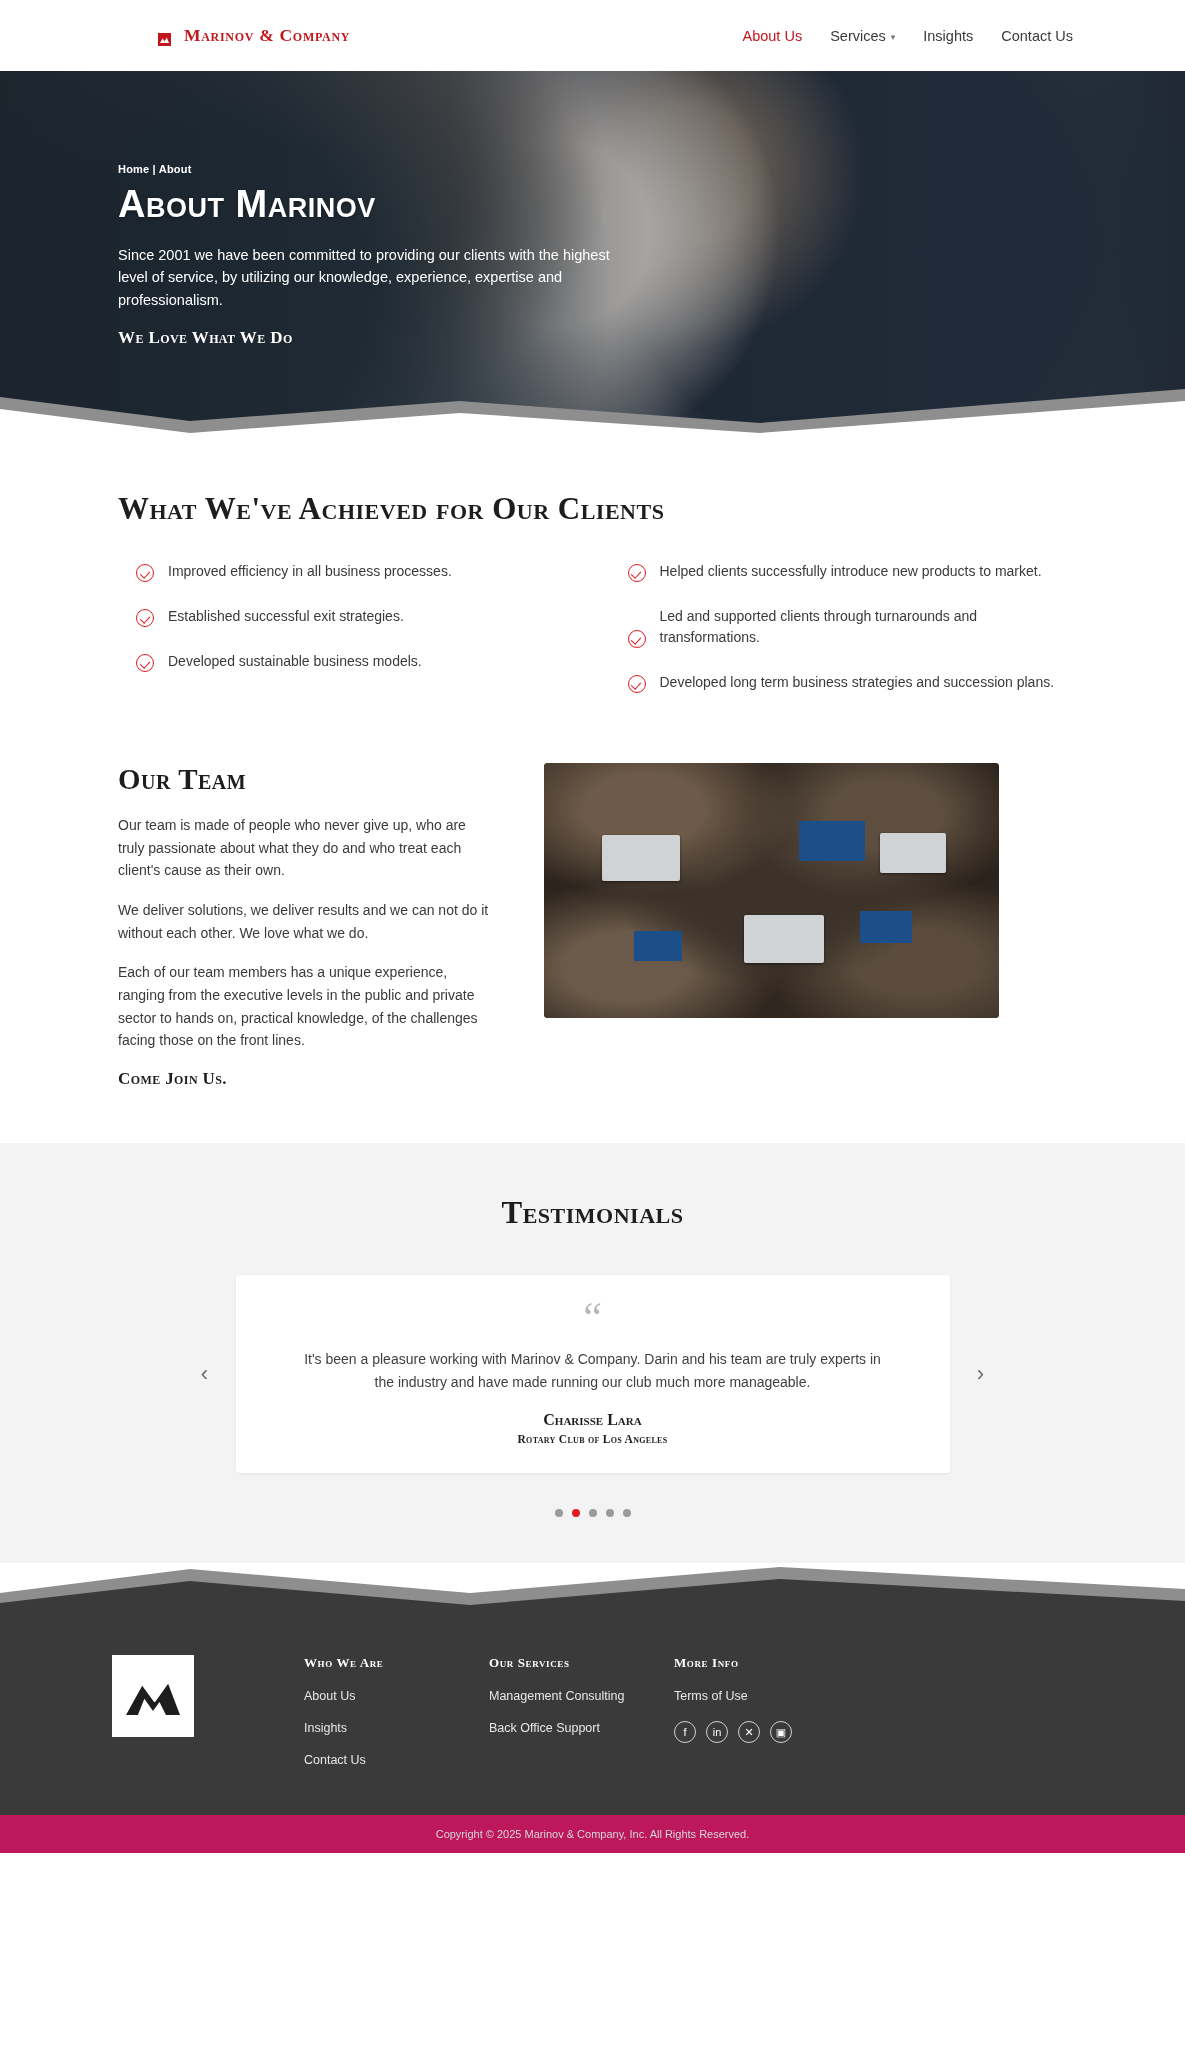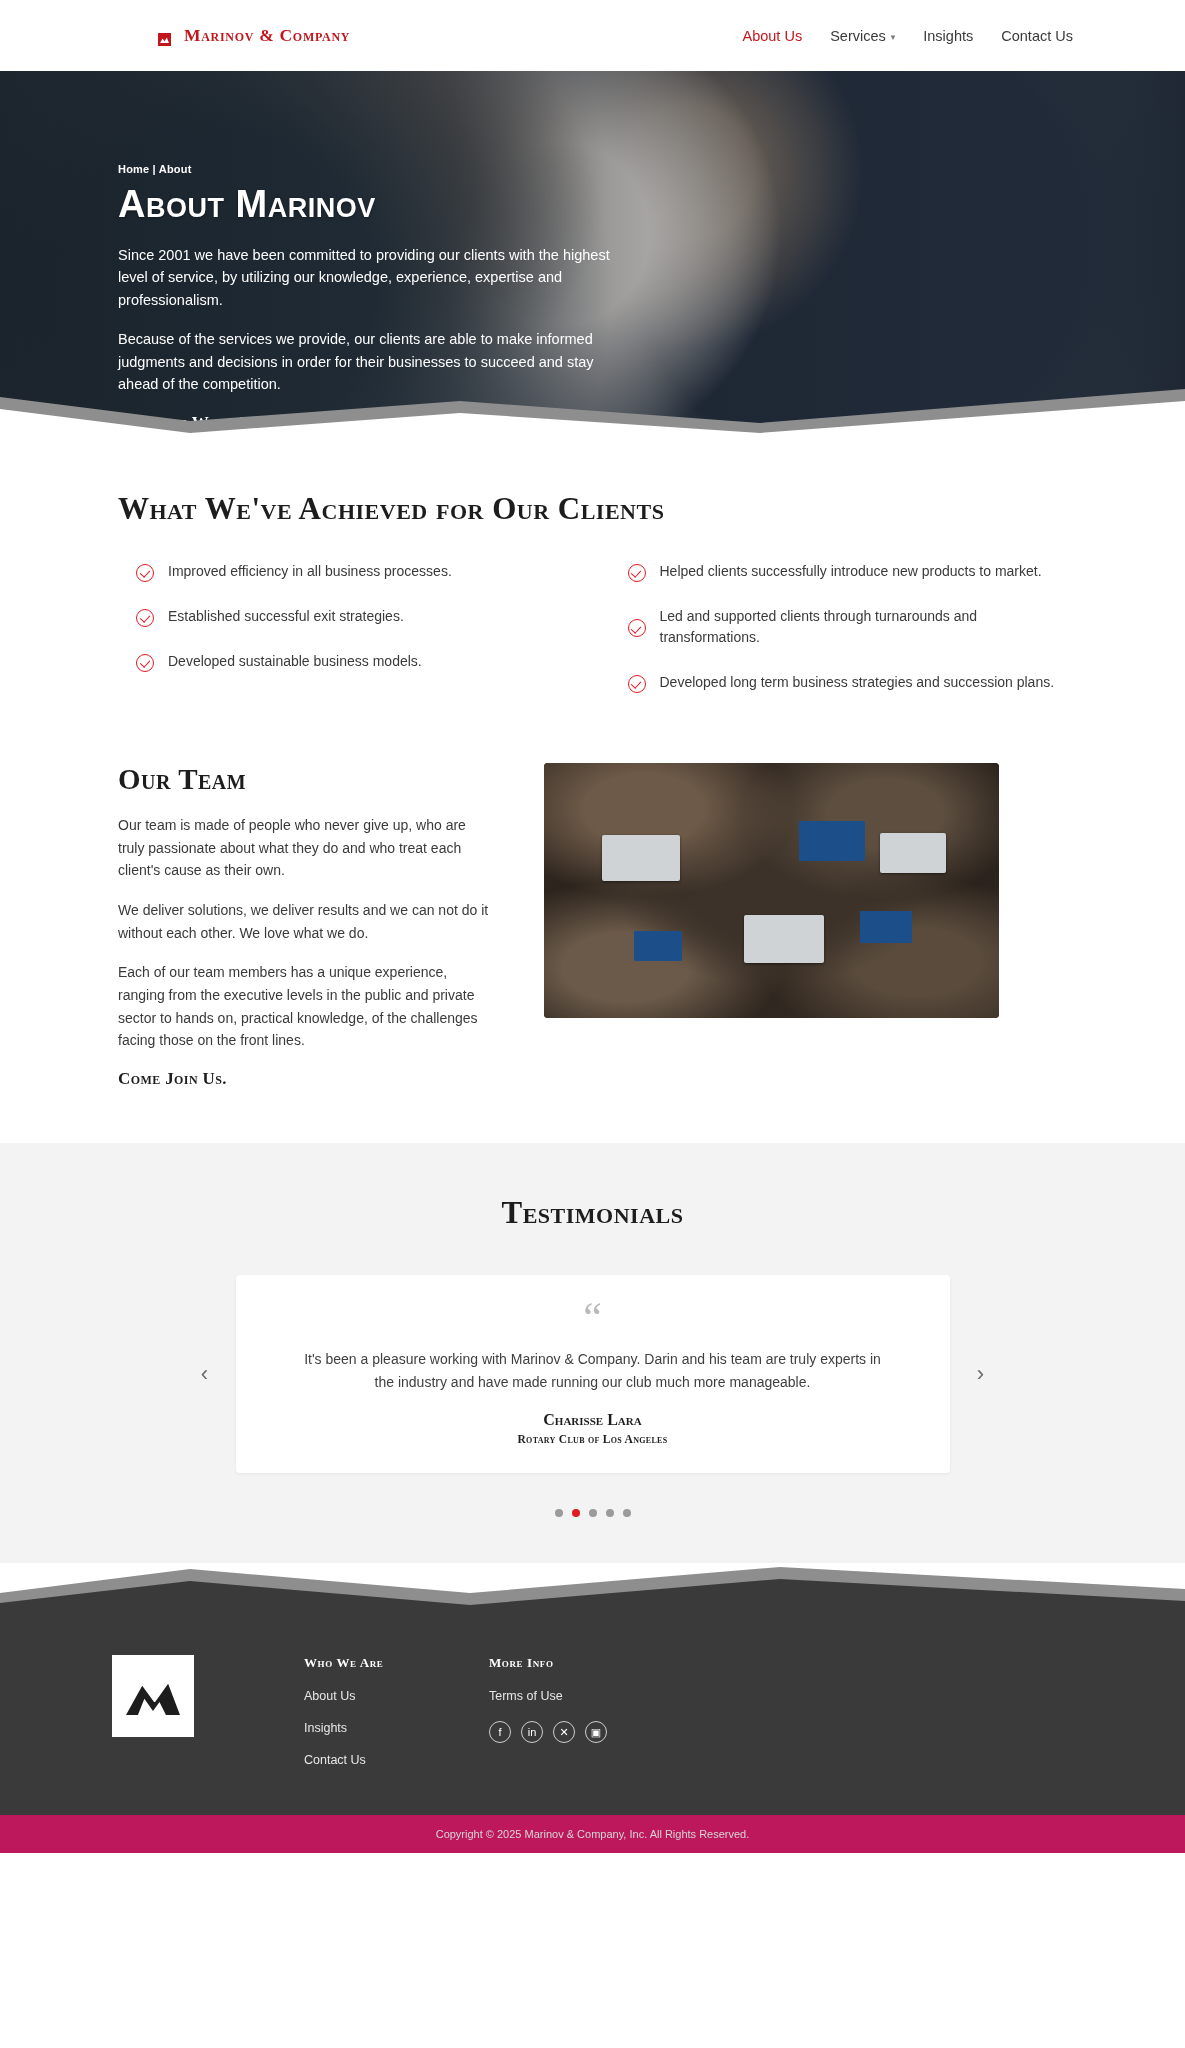--- a/index.html
+++ b/index.html
@@ -140,21 +140,21 @@
     display: grid;
     grid-template-columns: 1fr 1fr;
     column-gap: 52px;
     row-gap: 0px;
     padding-left: 18px;
   }
   .ach-item {
     display: flex;
     gap: 14px;
     margin-bottom: 24px;
-    align-items: center;
+    align-items: flex-end;
   }
   .check {
     flex: 0 0 auto;
     width: 18px; height: 18px;
     border: 1.6px solid #e01b22;
     border-radius: 50%;
     position: relative;
     margin-top: 2px;
   }
   .check:after {
@@ -374,21 +374,20 @@
   </div>
 </div>
 
 <div class="hero">
   <div class="hero-photo"></div>
   <div class="hero-scrim"></div>
   <div class="hero-inner">
     <div class="breadcrumb">Home | About</div>
     <h1>About Marinov</h1>
     <p>Since 2001 we have been committed to providing our clients with the highest level of service, by utilizing our knowledge, experience, expertise and professionalism.</p>
-    <p>Because of the services we provide, our clients are able to make informed judgments and decisions in order for their businesses to succeed and stay ahead of the competition.</p>
     <div class="tagline">We Love What We Do</div>
 
   </div>
   <svg class="hero-divider" viewBox="0 0 1185 52" preserveAspectRatio="none">
     <polygon points="0,16 190,40 460,20 760,42 1185,8 1185,52 0,52" fill="#8e8e8e"></polygon>
     <polygon points="0,28 190,52 460,32 760,52 1185,20 1185,52 0,52" fill="#ffffff"></polygon>
   </svg>
 </div>
 
 <div class="section-pad achieve">
@@ -472,20 +471,25 @@
 <div class="footer">
   <div class="f-logo"></div>
 
   <div class="f-col">
     <h4>Who We Are</h4>
     <a href="#">About Us</a>
     <a href="#">Insights</a>
     <a href="#">Contact Us</a>
   </div>
 
+  <div class="f-col services">
+    <h4>Our Services</h4>
+    <a href="#">Management Consulting</a>
+    <a href="#">Back Office Support</a>
+  </div>
 
   <div class="f-col">
     <h4>More Info</h4>
     <a href="#">Terms of Use</a>
     <div class="socials">
       <span class="soc">f</span>
       <span class="soc">in</span>
       <span class="soc">✕</span>
       <span class="soc">▣</span>
     </div>

